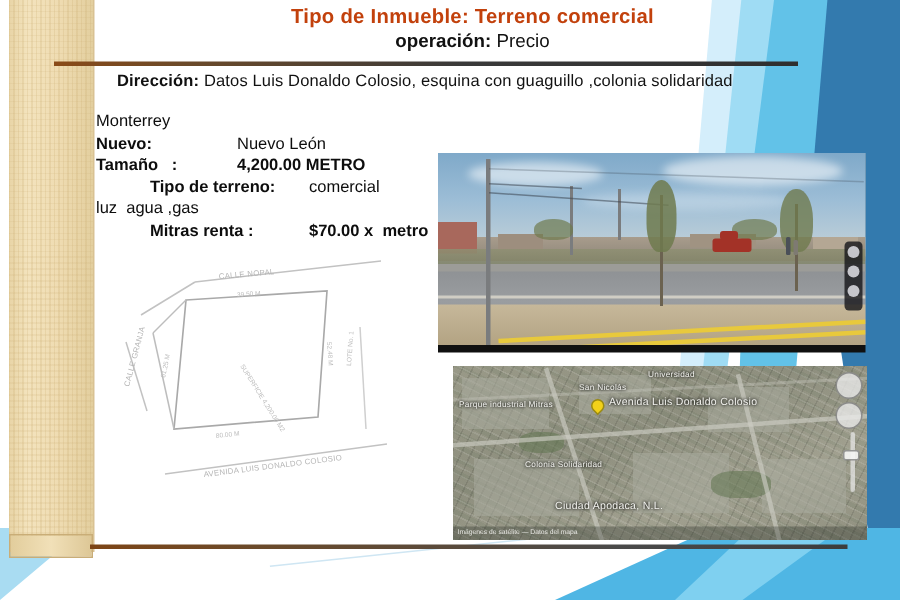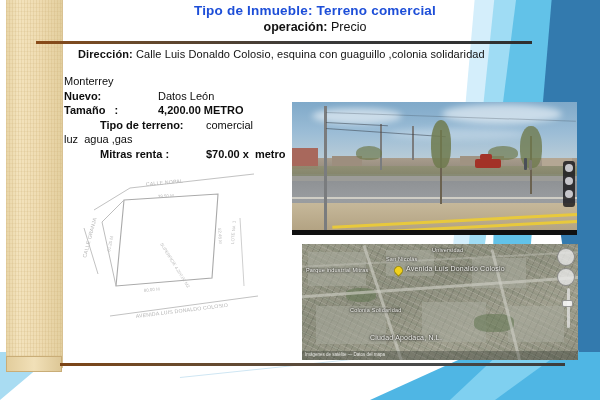--- a/index.html
+++ b/index.html
@@ -44,21 +44,21 @@
              border:1px solid #c9ad77;box-sizing:border-box;}
 
   
   .rule-top{position:absolute;left:36px;top:41px;width:496px;height:3px;
             background:linear-gradient(90deg,#8a4b18 0%,#6b4a2a 18%,#3a3a3a 55%,#2f2f2f 100%);}
   .rule-bottom{position:absolute;left:60px;top:363px;width:505px;height:3px;
             background:linear-gradient(90deg,#7d4516 0%,#6b4a2a 22%,#4a4a4a 70%,#3c3c3c 100%);}
 
   
   .title-wrap{position:absolute;left:150px;top:3px;width:330px;text-align:center;}
-  .title1{font-size:13.5px;font-weight:bold;color:#1d4ed8;letter-spacing:.2px;line-height:16px;text-align:center;}
+  .title1{font-size:13.5px;font-weight:bold;color:#c2410c;letter-spacing:.2px;line-height:16px;text-align:center;}
   .title2{font-size:12.5px;line-height:16px;color:#111;}
   .title2 b{font-weight:bold;}
   .addr{position:absolute;left:78px;top:48px;font-size:11px;color:#111;letter-spacing:.1px;}
   .addr b{font-weight:bold;}
 
   
   .details{position:absolute;left:64px;top:74px;font-size:11px;color:#0d0d0d;line-height:14.5px;}
   .drow{display:flex;}
   .dkey{font-weight:bold;white-space:pre;}
   .dval{white-space:pre;}
@@ -157,30 +157,30 @@
   <div class="title-wrap">
     <div class="title1">Tipo de Inmueble: Terreno comercial</div>
     <div class="title2">
       <b>operación:</b>
       <span>Precio</span>
     </div>
   </div>
 
   <div class="addr">
     <b>Dirección:</b>
-    <span>Calle Luis Donaldo Colosio, esquina con guaguillo ,colonia solidaridad</span>
+    <span>Datos Luis Donaldo Colosio, esquina con guaguillo ,colonia solidaridad</span>
   </div>
 
   <div class="details">
     <div class="drow">
       <span class="dval">Monterrey</span>
     </div>
     <div class="drow">
       <span class="dkey w1">Nuevo:</span>
-      <span class="dval">Datos León</span>
+      <span class="dval">Nuevo León</span>
     </div>
     <div class="drow">
       <span class="dkey w1">Tamaño   :</span>
       <span class="dval bold">4,200.00 METRO</span>
     </div>
     <div class="drow">
       <span class="dkey w2">Tipo de terreno:</span>
       <span class="dval">comercial</span>
     </div>
     <div class="drow">

